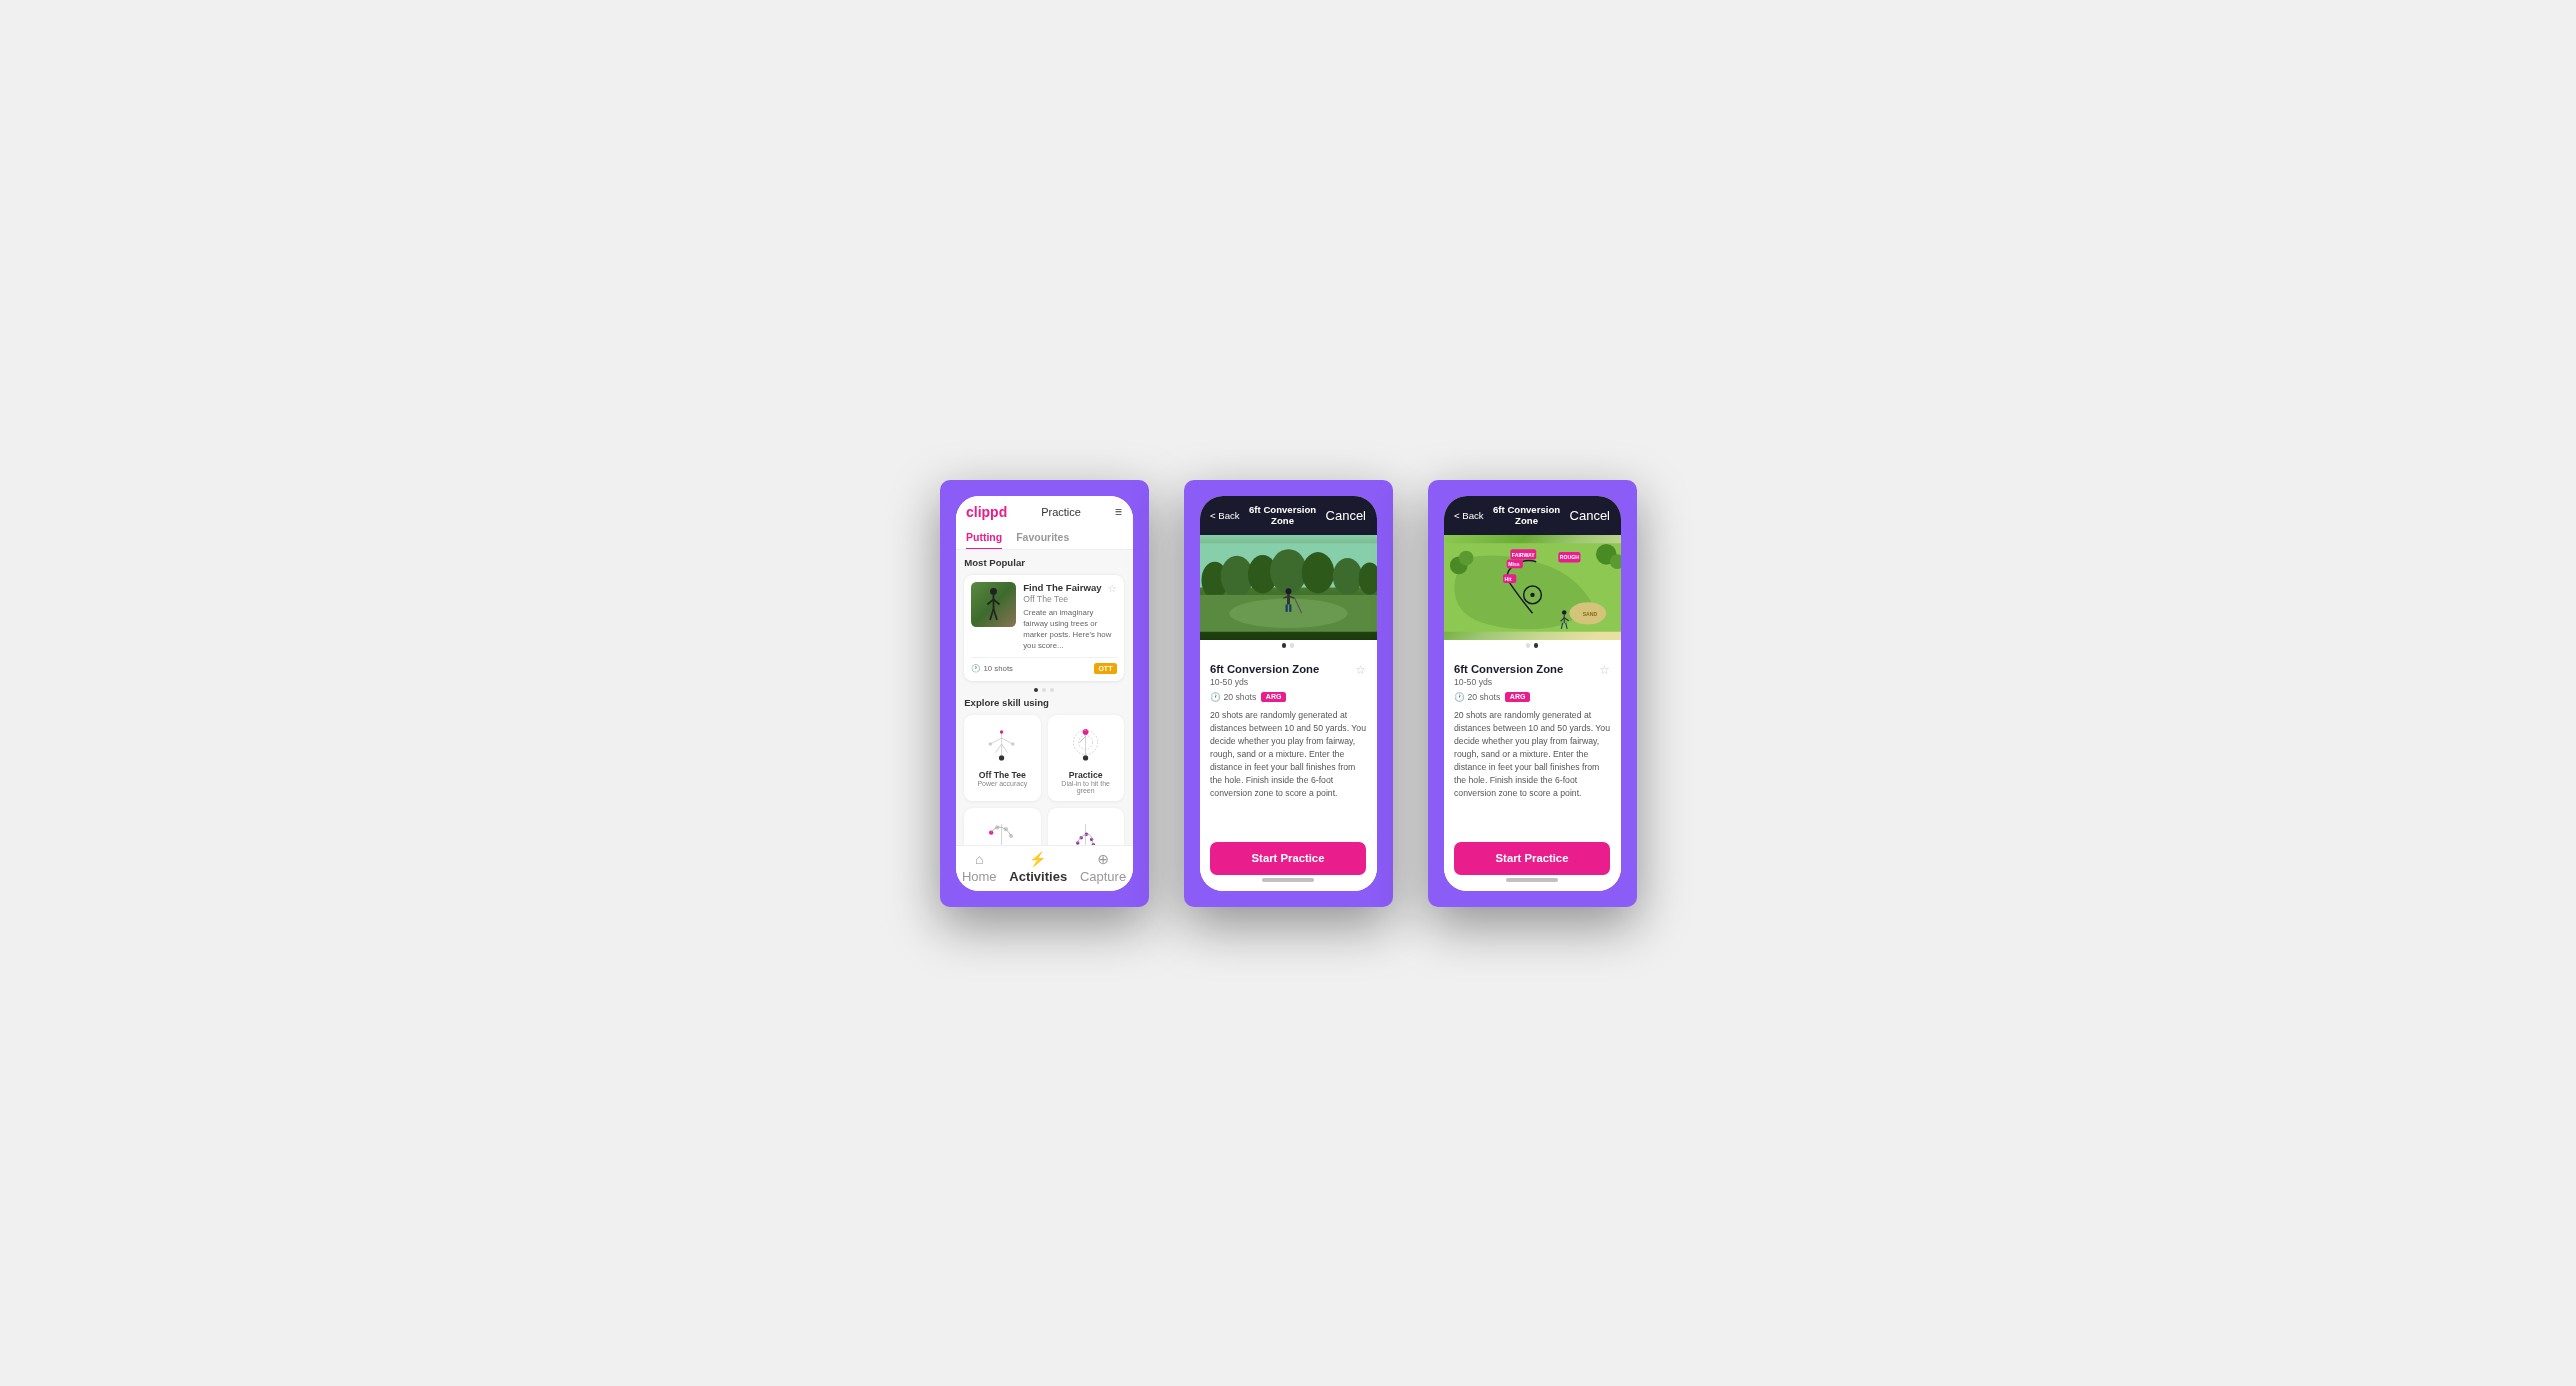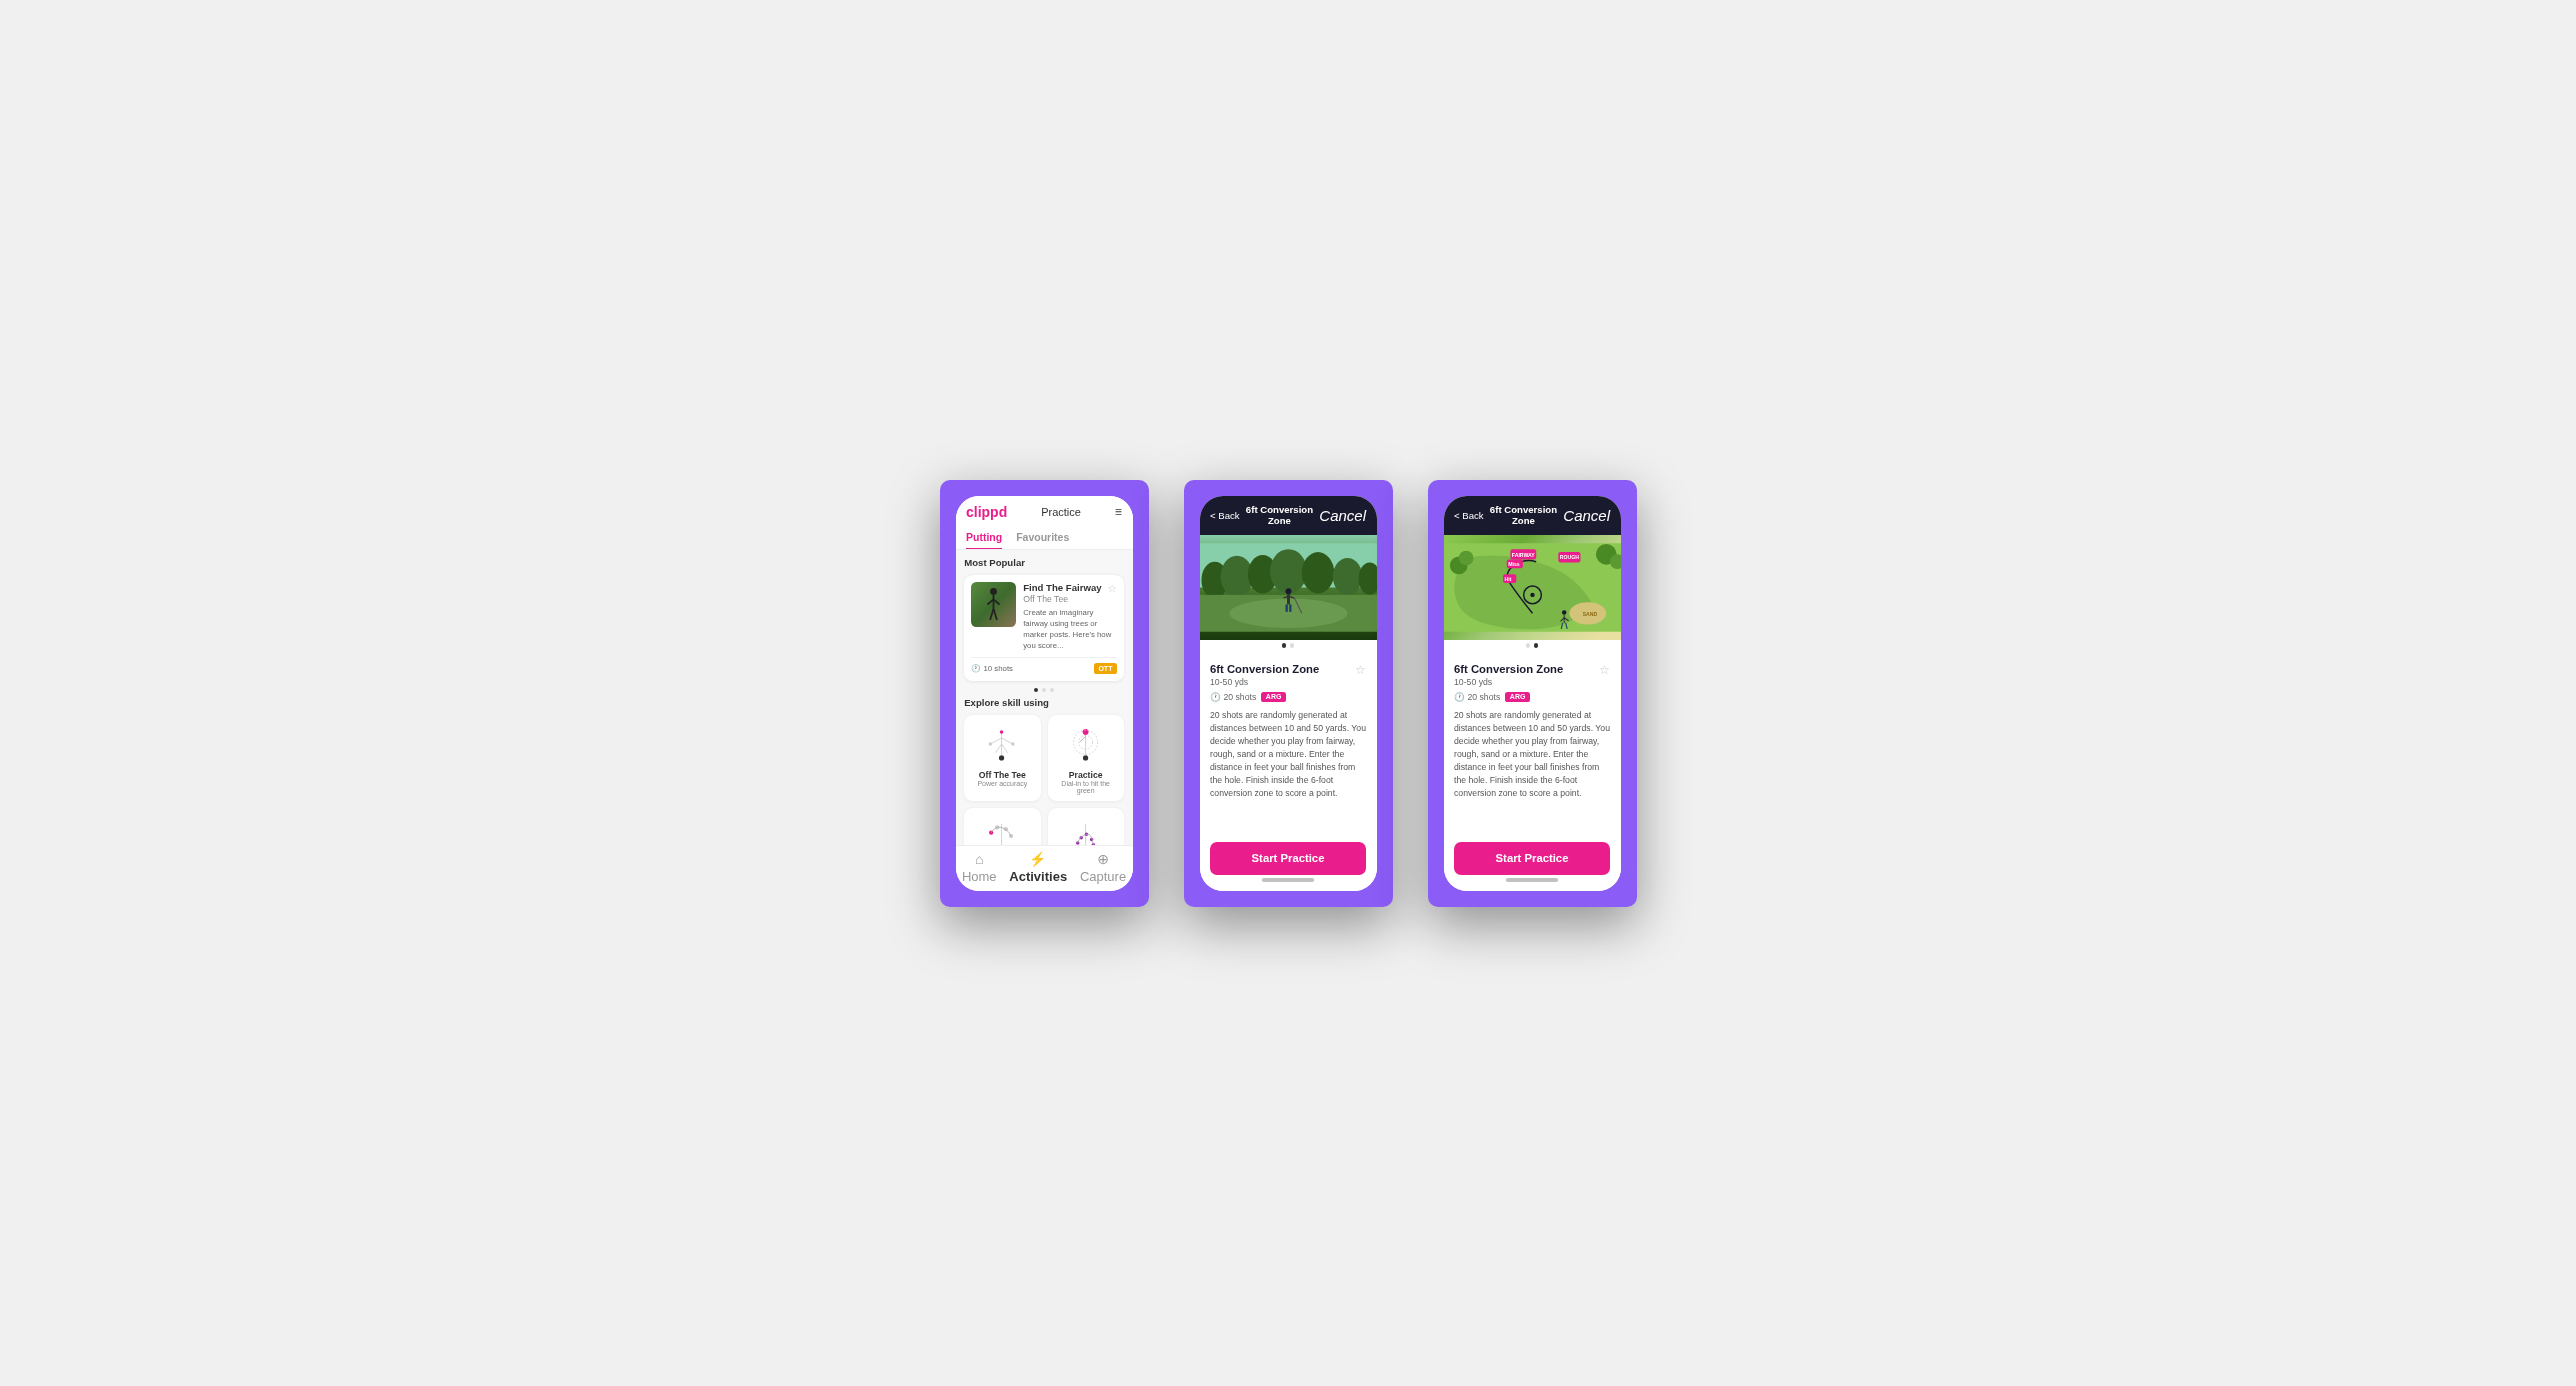--- a/index.html
+++ b/index.html
@@ -282,23 +282,22 @@
     }
     .detail-title-center {
       color: #fff;
       font-size: 9.6px;
       font-weight: 600;
       flex: 1;
       text-align: center;
     }
     .cancel-btn {
       color: #fff;
-      font-size: 15px;
+      font-size: 13px;
       cursor: pointer;
-      font-style: italic;
     }
     .detail-image {
       width: 100%;
       height: 105px;
       overflow: hidden;
       flex-shrink: 0;
     }
     .golf-course-photo {
       width: 100%;
       height: 100%;

